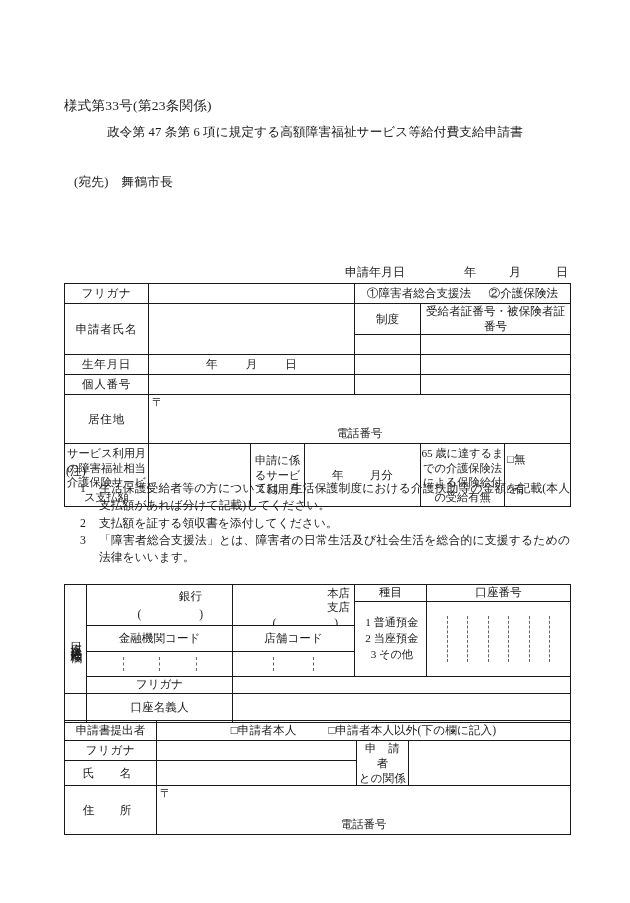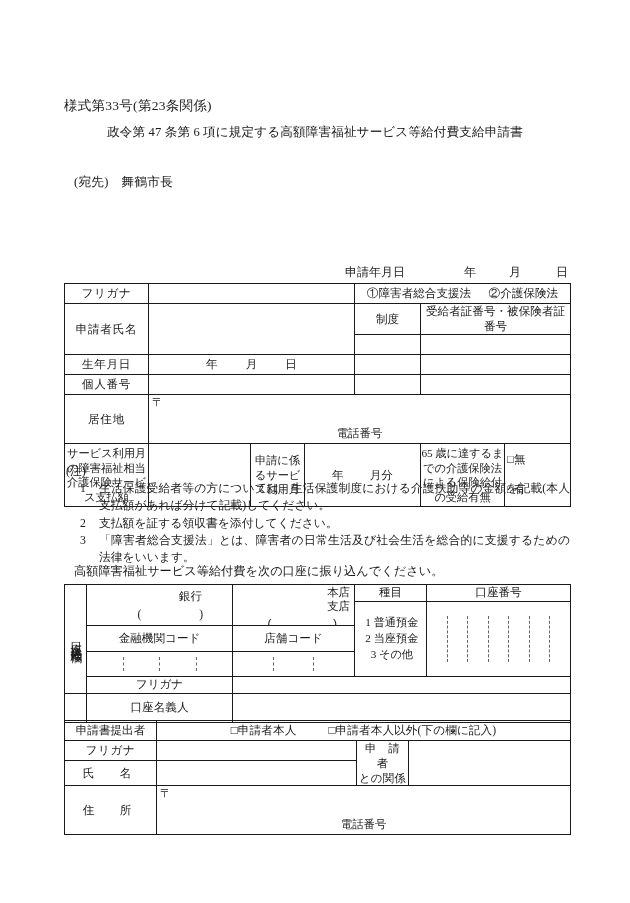--- a/index.html
+++ b/index.html
@@ -108,21 +108,21 @@
     line-height:1;
     margin:0 auto;
     height:108px;
     display:block;
   }
   .bankcell{
     position:relative;height:48px;
   }
   .bankcell .w1{position:absolute;right:30px;top:4px;font-size:11.6px;}
   .bankcell .w2{position:absolute;right:23px;top:22px;font-size:11.6px;letter-spacing:.5em;}
-  .branchcell{position:relative;height:48px;font-family:Liberation Mono, monospace;}
+  .branchcell{position:relative;height:48px;}
   .branchcell .b1{position:absolute;right:4px;top:1px;font-size:11.4px;}
   .branchcell .b2{position:absolute;right:4px;top:15px;font-size:11.4px;}
   .branchcell .b3{position:absolute;right:10px;top:31px;font-size:11.6px;letter-spacing:.5em;}
   .kindlist{
     text-align:left;font-size:11.2px;line-height:1.42;
     padding:0 0 0 4px;
   }
   .kindlist .kn{display:inline-block;width:11px;}
   .digit-row{display:flex;height:100%;}
   .digit-row i{
@@ -238,21 +238,20 @@
     <div class="n-row">
       <span class="n-num">2</span>
       <span class="n-txt">支払額を証する領収書を添付してください。</span>
     </div>
     <div class="n-row">
       <span class="n-num">3</span>
       <span class="n-txt">「障害者総合支援法」とは、障害者の日常生活及び社会生活を総合的に支援するための法律をいいます。</span>
     </div>
   </div>
 
-  <div class="bank-lead">高額障害福祉サービス等給付費を次の口座に振り込んでください。</div>
 
   <table class="grid t2">
     <colgroup>
       <col style="width:22px">
         <col style="width:146px">
         <col style="width:122px">
       <col style="width:72px">
         <col style="width:144px">
     </colgroup>
     <tbody>

